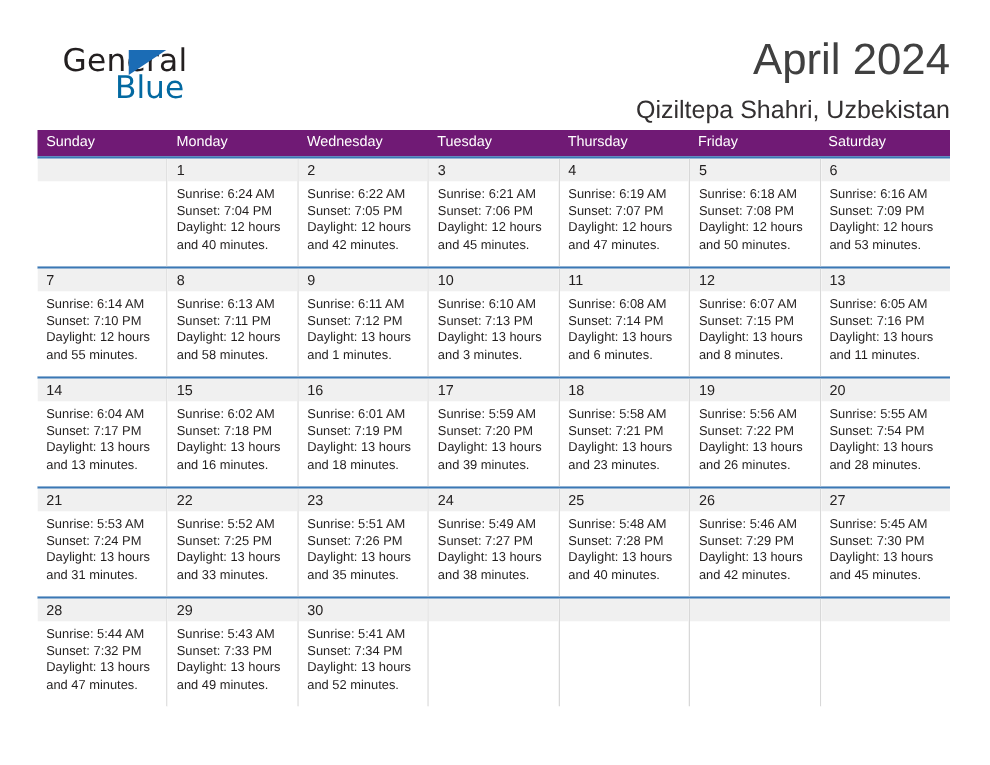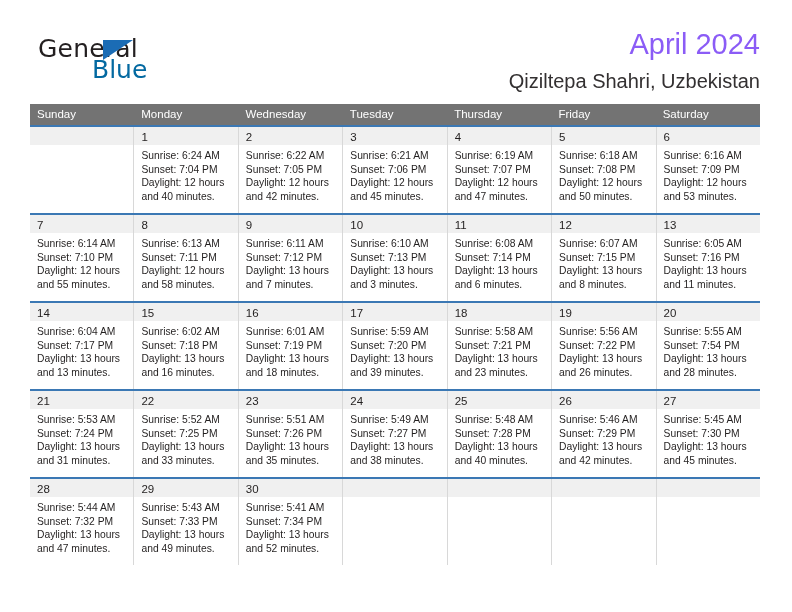--- a/index.html
+++ b/index.html
@@ -35,21 +35,21 @@
     top: 6px;
     width: 190px;
     height: 56px;
   }
   .logo-general {
     font-size: 25px;
     letter-spacing: 0.2px;
     color: #231f20;
     line-height: 1;
     position: absolute;
-    left: 8px;
+    left: 20px;
     top: 2px;
     font-family: "DejaVu Sans", sans-serif;
     font-weight: 400;
   }
   .logo-triangle {
     position: absolute;
     left: 73px;
     top: 6px;
     width: 0;
     height: 0;
@@ -66,22 +66,22 @@
     font-family: "DejaVu Sans", sans-serif;
     font-weight: 400;
   }
   .title-block {
     position: absolute;
     right: 0;
     top: 0;
     text-align: right;
   }
   .month-title {
-    font-size: 29px;
-    color: #8b5cf6;
+    font-size: 35px;
+    color: #404040;
     line-height: 1.15;
     font-weight: 400;
     white-space: nowrap;
   }
   .location {
     font-size: 20px;
     color: #333031;
     margin-top: 8px;
     line-height: 1.2;
     white-space: nowrap;
@@ -89,21 +89,21 @@
 
   
   .calendar {
     position: absolute;
     left: 30px;
     top: 104px;
     width: 730px;
   }
   .dow-row {
     display: flex;
-    background: #737373;
+    background: #701a75;
     height: 21px;
   }
   .dow-cell {
     flex: 1 1 0;
     color: #ffffff;
     font-size: 11.5px;
     line-height: 21px;
     padding-left: 7px;
     box-sizing: border-box;
     white-space: nowrap;
@@ -264,21 +264,21 @@
           <div class="day-line">Daylight: 12 hours</div>
           <div class="day-line">and 58 minutes.</div>
         </div>
       </div>
       <div class="day-cell">
         <div class="day-num-band"><span class="day-num">9</span></div>
         <div class="day-body">
           <div class="day-line">Sunrise: 6:11 AM</div>
           <div class="day-line">Sunset: 7:12 PM</div>
           <div class="day-line">Daylight: 13 hours</div>
-          <div class="day-line">and 7 minutes.</div>
+          <div class="day-line">and 1 minutes.</div>
         </div>
       </div>
       <div class="day-cell">
         <div class="day-num-band"><span class="day-num">10</span></div>
         <div class="day-body">
           <div class="day-line">Sunrise: 6:10 AM</div>
           <div class="day-line">Sunset: 7:13 PM</div>
           <div class="day-line">Daylight: 13 hours</div>
           <div class="day-line">and 3 minutes.</div>
         </div>

